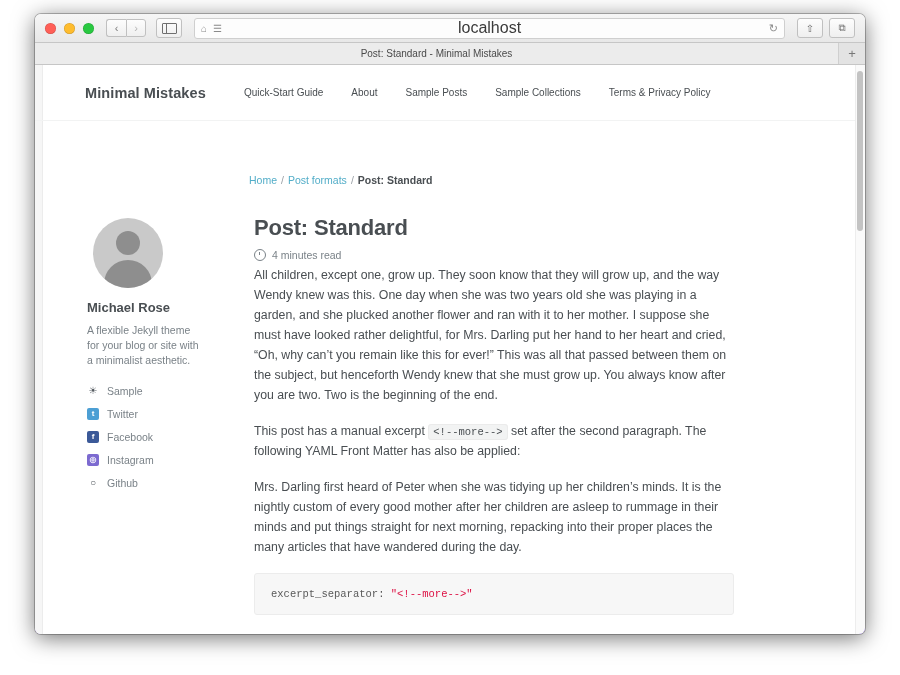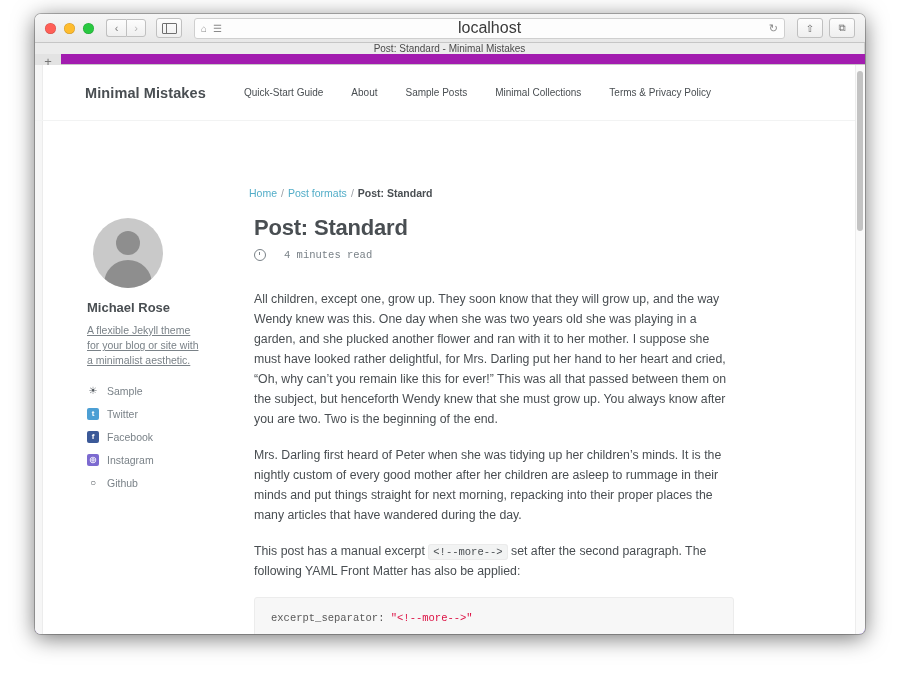--- a/index.html
+++ b/index.html
@@ -118,26 +118,25 @@
     width: 24px; height: 18px;
     border: 1px solid #c0c0c0; border-radius: 3px;
     background: linear-gradient(#fdfdfd, #efefef);
     display: flex; align-items: center; justify-content: center;
     font-size: 10px; color: #6f6f6f;
   }
 
   
   .tab-strip {
     height: 21px;
-    background: #a21caf;
+    background: #7dd3fc;
     border-bottom: 1px solid #c6c6c6;
     display: flex;
     align-items: stretch;
     position: relative;
-    flex-direction: column;
   }
   .tab {
     flex: 1;
     display: flex; align-items: center; justify-content: center;
     font-size: 10px;
     color: #4a4a4a;
     background: #ececec;
     border-right: 1px solid #cfcfcf;
   }
   .tab-plus {
@@ -190,21 +189,21 @@
     font-size: 10px;
     color: #494e52;
     text-decoration: none;
     white-space: nowrap;
   }
 
   
   .breadcrumbs {
     position: absolute;
     left: 214px;
-    top: 122px;
+    top: 109px;
     font-size: 10.5px;
     color: #7a8288;
   }
   .breadcrumbs a { color: #52adc8; text-decoration: none; }
   .breadcrumbs .sep { color: #9aa0a6; margin: 0 4px; }
   .breadcrumbs .current { color: #494e52; font-weight: 700; }
 
   
   .author {
     position: absolute;
@@ -239,21 +238,20 @@
     font-size: 13px;
     font-weight: 700;
     color: #494e52;
   }
   .author-bio {
     margin-top: 8px;
     font-size: 10.5px;
     line-height: 1.45;
     color: #7a8288;
     width: 118px;
-    text-decoration: underline;
   }
   .author-links {
     margin-top: 16px;
     display: flex;
     flex-direction: column;
     gap: 11px;
   }
   .author-link {
     display: flex;
     align-items: center;
@@ -292,23 +290,22 @@
     font-weight: 700;
     color: #494e52;
     margin: 0 0 8px 0;
     letter-spacing: -0.2px;
   }
   .meta {
     font-size: 10.5px;
     color: #7a8288;
     display: flex;
     align-items: center;
-    gap: 18px;
-    margin-bottom: 28px;
-    font-family: Liberation Mono, monospace;
+    gap: 6px;
+    margin-bottom: 4px;
   }
   .clock {
     width: 10px; height: 10px;
     border: 1px solid #7a8288;
     border-radius: 50%;
     position: relative;
     display: inline-block;
   }
   .clock:after {
     content: "";
@@ -402,21 +399,21 @@
   <div class="viewport">
     <div class="page">
       <div class="leftgutter"></div>
 
       <div class="masthead">
         <div class="site-title">Minimal Mistakes</div>
         <div class="nav">
           <a href="#">Quick-Start Guide</a>
           <a href="#">About</a>
           <a href="#">Sample Posts</a>
-          <a href="#">Minimal Collections</a>
+          <a href="#">Sample Collections</a>
           <a href="#">Terms &amp; Privacy Policy</a>
         </div>
       </div>
 
       <div class="breadcrumbs">
         <a href="#">Home</a><span class="sep">/</span><a href="#">Post formats</a><span class="sep">/</span><span class="current">Post: Standard</span>
       </div>
 
       <div class="author">
         <div class="avatar">
@@ -449,22 +446,22 @@
         </div>
       </div>
 
       <div class="article">
         <h1 class="post-title">Post: Standard</h1>
         <div class="meta">
           <span class="clock"></span>
           <span>4 minutes read</span>
         </div>
         <p class="para">All children, except one, grow up. They soon know that they will grow up, and the way Wendy knew was this. One day when she was two years old she was playing in a garden, and she plucked another flower and ran with it to her mother. I suppose she must have looked rather delightful, for Mrs. Darling put her hand to her heart and cried, “Oh, why can’t you remain like this for ever!” This was all that passed between them on the subject, but henceforth Wendy knew that she must grow up. You always know after you are two. Two is the beginning of the end.</p>
+        <p class="para"><span>This post has a manual excerpt </span><code class="inline">&lt;!--more--&gt;</code><span> set after the second paragraph. The following YAML Front Matter has also be applied:</span></p>
         <p class="para">Mrs. Darling first heard of Peter when she was tidying up her children’s minds. It is the nightly custom of every good mother after her children are asleep to rummage in their minds and put things straight for next morning, repacking into their proper places the many articles that have wandered during the day.</p>
-        <p class="para"><span>This post has a manual excerpt </span><code class="inline">&lt;!--more--&gt;</code><span> set after the second paragraph. The following YAML Front Matter has also be applied:</span></p>
         <div class="codeblock"><span class="key">excerpt_separator</span><span class="key">: </span><span class="str">"&lt;!--more--&gt;"</span></div>
 
       </div>
     </div>
 
     <div class="scrollbar">
       <div class="scrollthumb"></div>
     </div>
   </div>
 </div>

